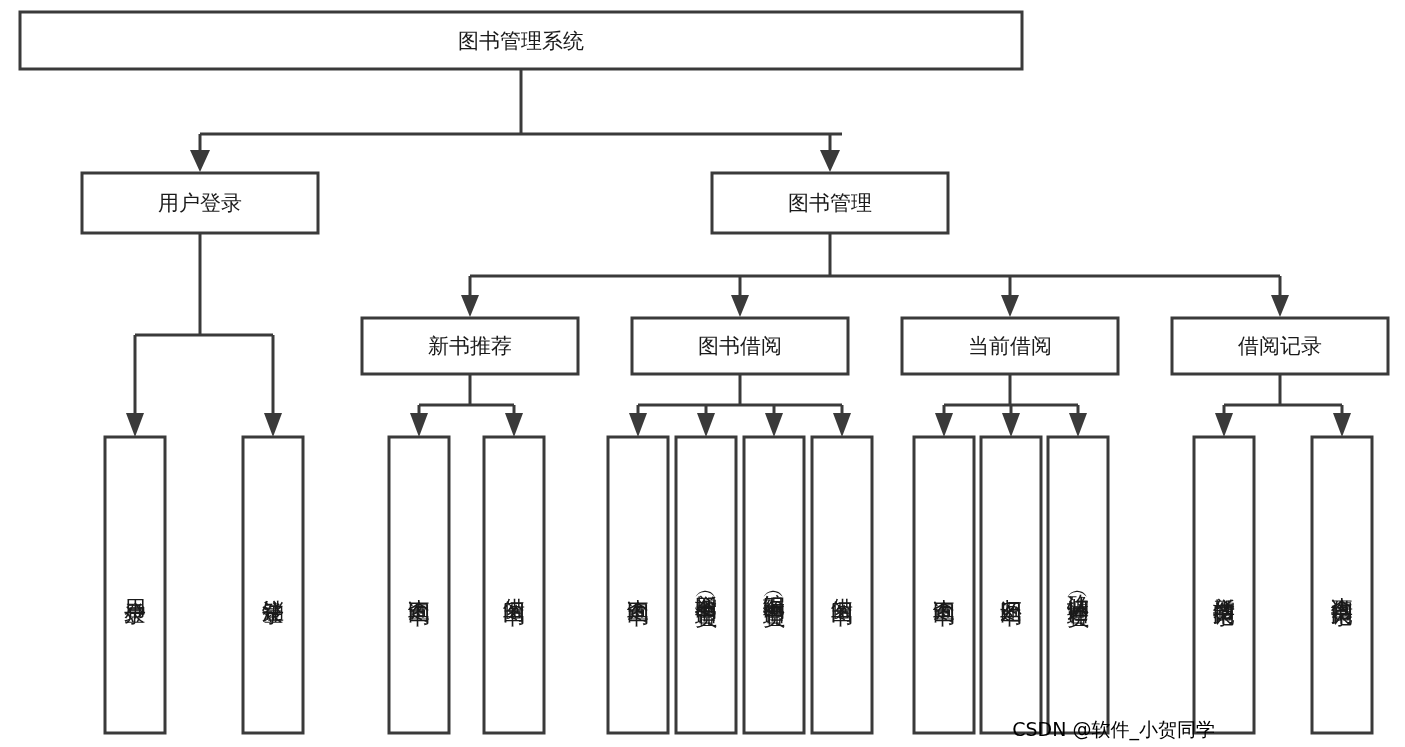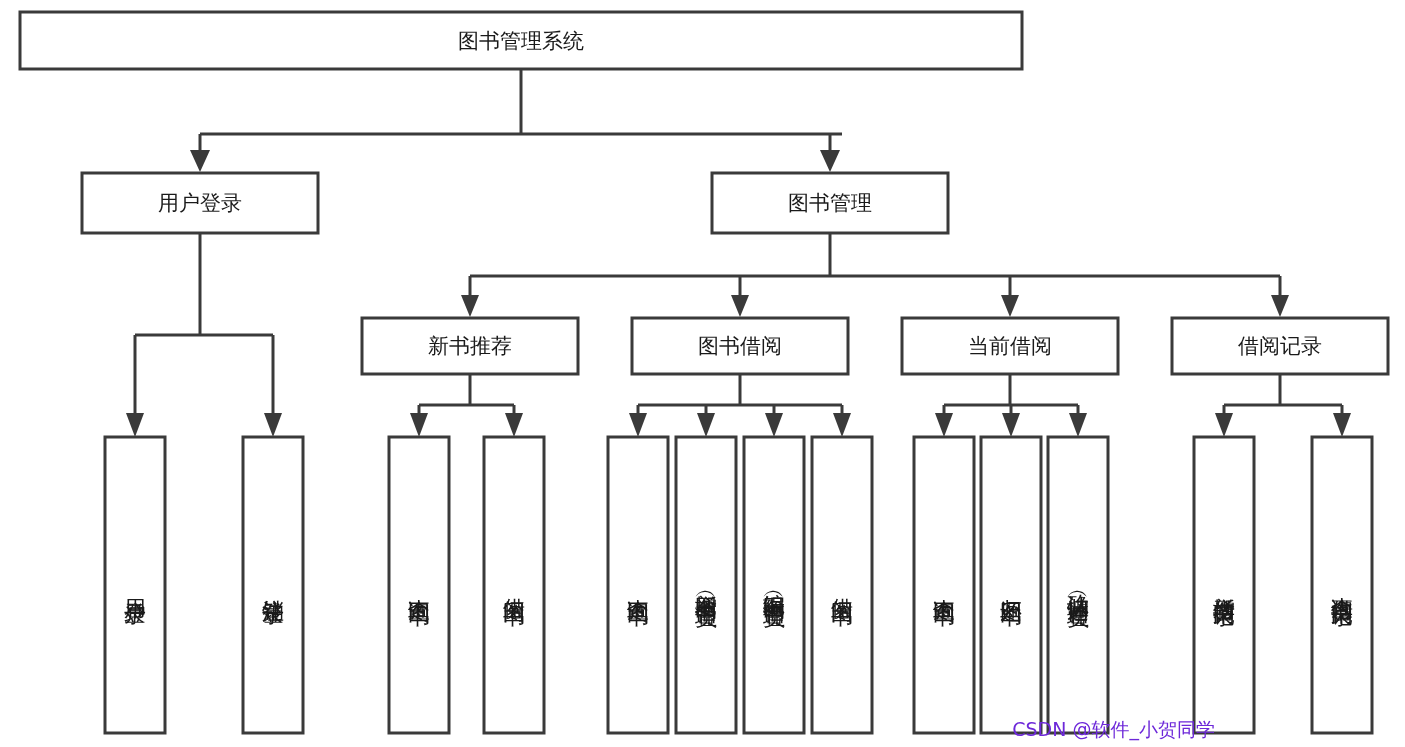--- a/index.html
+++ b/index.html
@@ -24,21 +24,21 @@
     font-family:"DejaVu Sans","Liberation Sans",sans-serif;
     font-size:22px;line-height:1.18;color:#1a1a1a;
     letter-spacing:2px;
     display:flex;align-items:center;justify-content:center;
     text-align:center;white-space:nowrap;
     pointer-events:none;user-select:none;
   }
   #watermark{
     position:absolute;right:8px;bottom:4px;
     font-family:"DejaVu Sans","Liberation Sans",sans-serif;
-    font-size:19px;color:#6d28d9;white-space:nowrap;
+    font-size:19px;color:#000000;white-space:nowrap;
     user-select:none;
   }
 </style>
 </head>
 <body>
 
 <div id="diagram-root">
 
   <svg id="flow" viewBox="0 0 1405 747">
 

